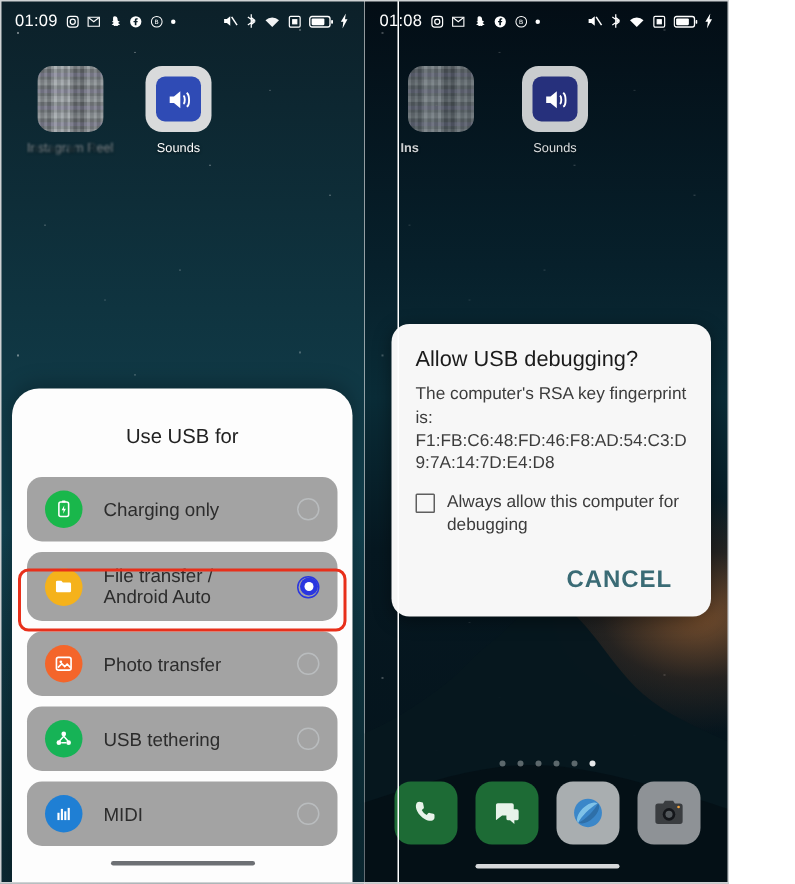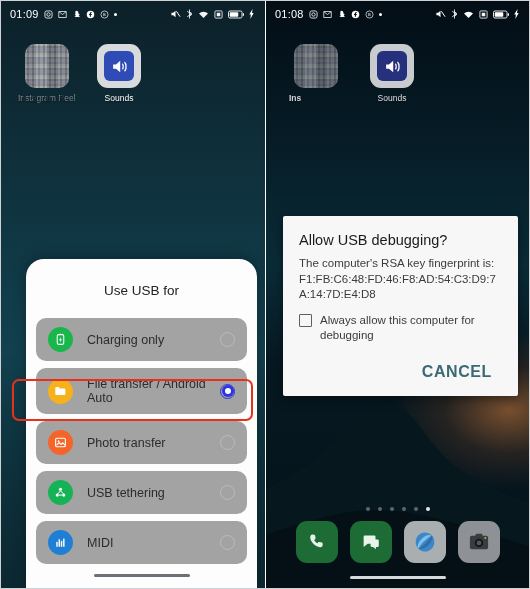--- a/index.html
+++ b/index.html
@@ -3,21 +3,21 @@
 <meta charset="utf-8">
 <style>
   * { margin:0; padding:0; box-sizing:border-box; }
   html,body { width:530px; height:589px; }
   body {
     font-family:"Liberation Sans", sans-serif;
     background:#ffffff;
     overflow:hidden;
     position:relative;
   }
-  .stage { position:relative; width:530px; height:589px; display:flex; }
+  .stage { position:relative; width:486px; height:589px; display:flex; }
 
   
   .phone { position:relative; overflow:hidden; height:589px; }
   .phone-left  { width:265px; }
   .phone-right { width:265px; }
 
   
   .wall {
     position:absolute; inset:0;
   }
@@ -119,21 +119,20 @@
   .ico-sounds-r .inner { background:#26307c; }
 
   
   .usb-sheet {
     position:absolute; z-index:10; left:8px; right:8px; bottom:0;
     background:#fdfdfd;
     border-radius:18px 18px 0 0;
     box-shadow:0 -2px 14px rgba(0,0,0,.28);
     padding:16px 0 0;
     height:330px;
-    margin-left:18px;
   }
   .usb-title {
     text-align:center; font-size:13.5px; color:#222; font-weight:400;
     padding:8px 0 20px;
   }
   .usb-list { padding:0 10px; }
   .usb-row {
     display:flex; align-items:center; gap:14px;
     background:#a3a3a3; border-radius:10px;
     padding:9px 12px; margin-bottom:7px;
@@ -161,21 +160,21 @@
   }
   .gesturebar {
     position:absolute; z-index:31; left:50%; transform:translateX(-50%);
     width:96px; height:3.5px; border-radius:3px; background:#6d7074;
   }
 
   
   .dbg-dialog {
     position:absolute; z-index:12; left:18px; right:12px; top:216px;
     background:#f7f7f7;
-    border-radius:2px;
+    border-radius:12px;
     box-shadow:0 3px 12px rgba(0,0,0,.4);
     padding:16px 16px 8px;
   }
   .dbg-title {
     font-size:14.5px; color:#1b1b1b; font-weight:400; line-height:1.2;
     margin-bottom:7px;
   }
   .dbg-body {
     font-size:11.5px; color:#3c3c3c; line-height:1.32;
     word-break:break-all;

